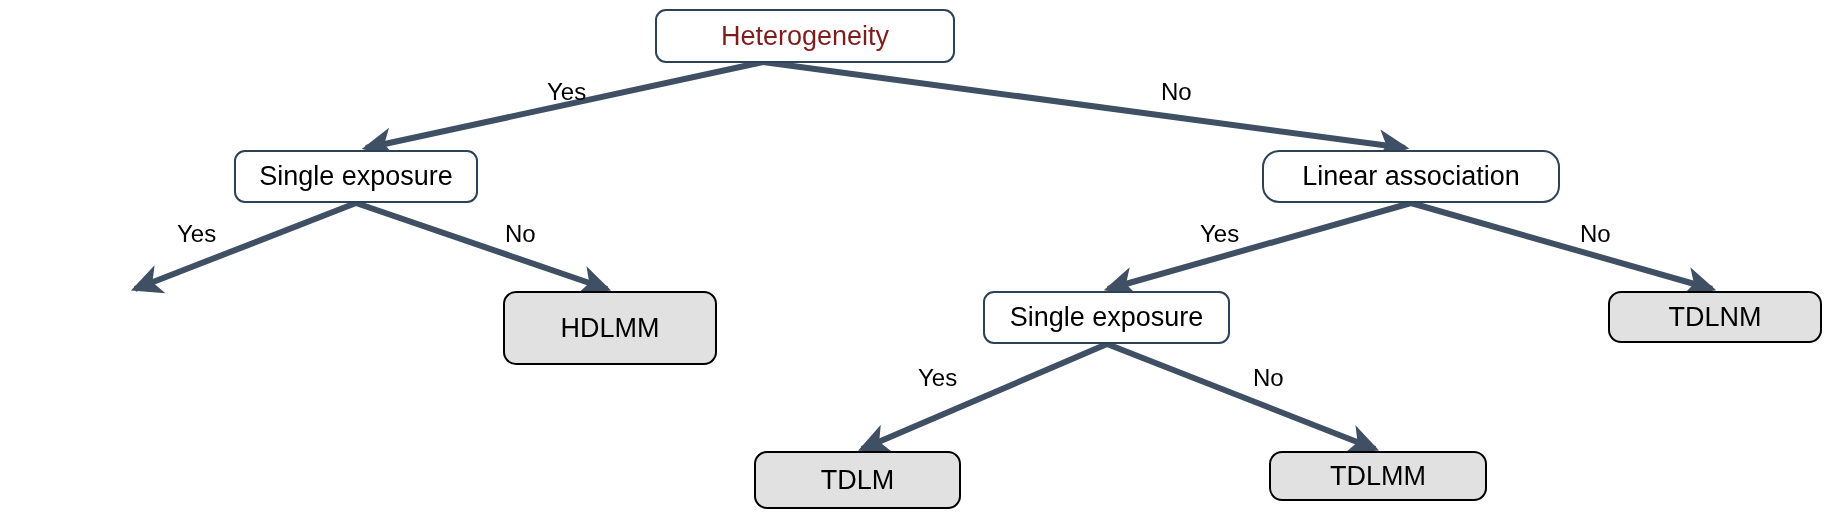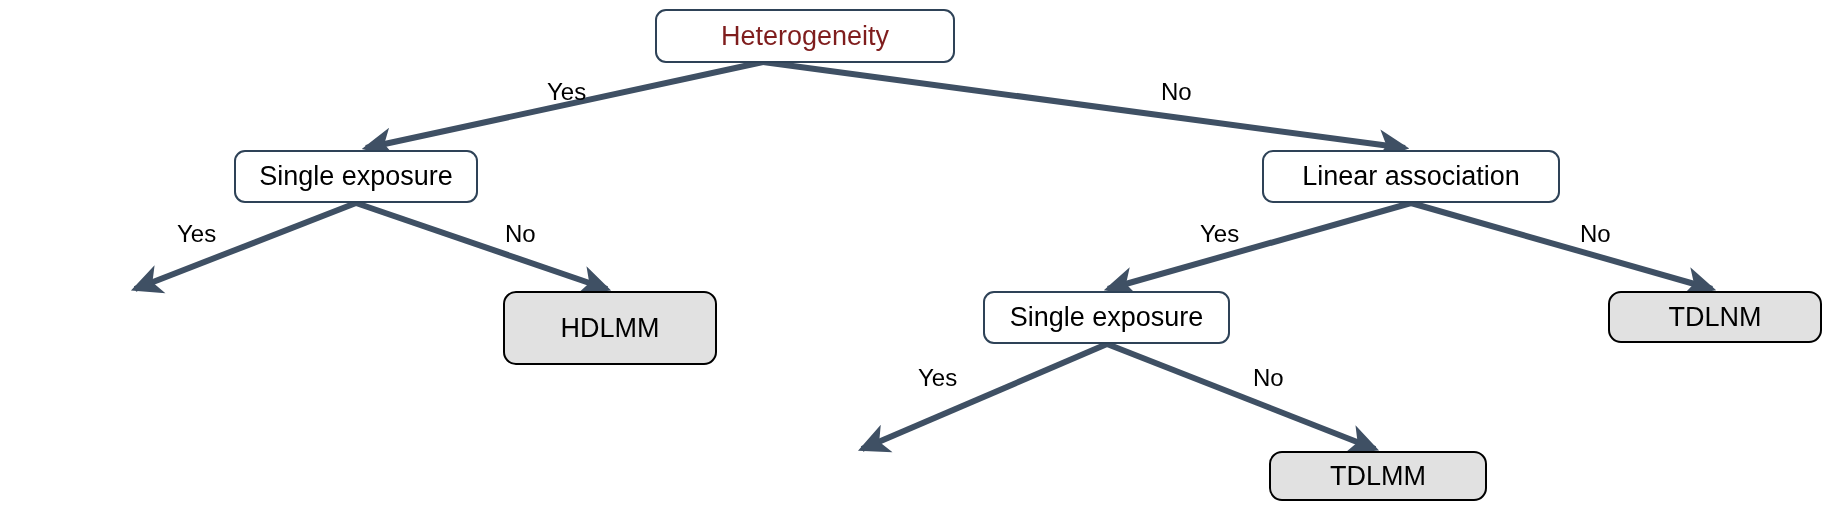--- a/index.html
+++ b/index.html
@@ -92,18 +92,19 @@
 <div class="edge-label" style="left: 547px; top: 80px; color: rgb(0, 0, 0);">Yes</div>
     <div class="edge-label" style="left: 1161px; top: 80px; color: rgb(0, 0, 0);">No</div>
     <div class="edge-label" style="left: 177px; top: 222px; color: rgb(0, 0, 0);">Yes</div>
     <div class="edge-label" style="left: 505px; top: 222px; color: rgb(0, 0, 0);">No</div>
     <div class="edge-label" style="left: 1200px; top: 222px; color: rgb(0, 0, 0);">Yes</div>
     <div class="edge-label" style="left: 1580px; top: 222px; color: rgb(0, 0, 0);">No</div>
     <div class="edge-label" style="left: 918px; top: 366px; color: rgb(0, 0, 0);">Yes</div>
     <div class="edge-label" style="left: 1253px; top: 366px; color: rgb(0, 0, 0);">No</div>
     <div class="node node-decision" style="left: 613px; top: 9px; width: 300px; height: 54px; background: rgb(255, 255, 255); border-color: rgb(46, 66, 87); color: #7f1d1d; margin-left: 42px;">Heterogeneity</div>
     <div class="node node-decision" style="left: 234px; top: 150px; width: 244px; height: 53px; background: rgb(255, 255, 255); border-color: rgb(46, 66, 87); color: rgb(0, 0, 0);">Single exposure</div>
-    <div class="node node-decision" style="left: 1262px; top: 150px; width: 298px; height: 53px; background: rgb(255, 255, 255); border-color: rgb(46, 66, 87); color: rgb(0, 0, 0);">Linear association</div>
+    <div class="node node-decision" style="left: 1262px; top: 150px; width: 298px; height: 53px; background: rgb(255, 255, 255); border-color: rgb(46, 66, 87); color: rgb(0, 0, 0); border-radius: 17px;">Linear association</div>
     <div class="node node-decision" style="left: 983px; top: 291px; width: 247px; height: 53px; background: rgb(255, 255, 255); border-color: rgb(46, 66, 87); color: rgb(0, 0, 0);">Single exposure</div>
     <div class="node node-leaf" style="left: 503px; top: 291px; width: 214px; height: 74px; background: rgb(225, 225, 225); border-color: rgb(0, 0, 0); color: rgb(0, 0, 0);">HDLMM</div>
     <div class="node node-leaf" style="left: 1608px; top: 291px; width: 214px; height: 52px; background: rgb(225, 225, 225); border-color: rgb(0, 0, 0); color: rgb(0, 0, 0);">TDLNM</div>
+    <div class="node node-leaf" style="left: 754px; top: 451px; width: 207px; height: 58px; background: rgb(225, 225, 225); border-color: rgb(0, 0, 0); color: rgb(0, 0, 0);">TDLM</div>
     <div class="node node-leaf" style="left: 1269px; top: 451px; width: 218px; height: 50px; background: rgb(225, 225, 225); border-color: rgb(0, 0, 0); color: rgb(0, 0, 0);">TDLMM</div>
   </div>
 
 </body></html>

